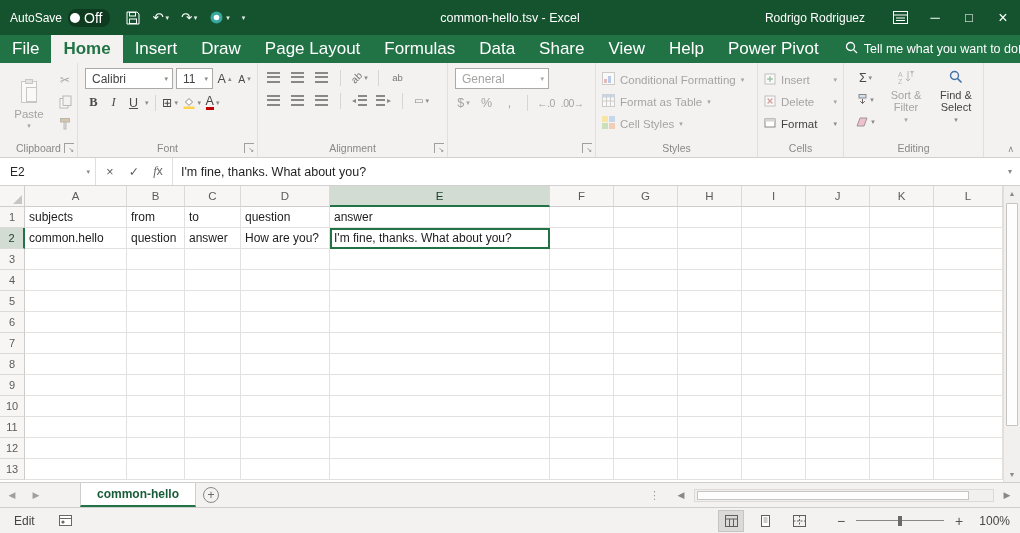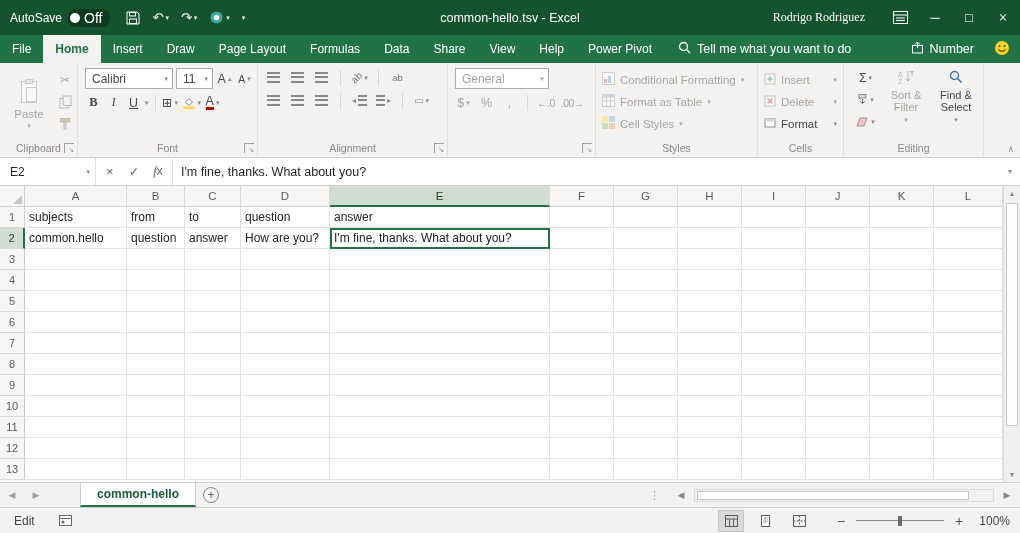--- a/index.html
+++ b/index.html
@@ -8,30 +8,30 @@
 
   
   .titlebar { flex:0 0 35px; background:#14532d; color:#fff; display:flex; align-items:center; position:relative; }
   .autosave { display:flex; align-items:center; gap:6px; margin-left:10px; font-size:12px; }
   .as-pill { display:flex; align-items:center; gap:4px; background:rgba(0,0,0,0.28); border-radius:8px; padding:1px 8px 1px 2px; font-size:14px; }
   .as-dot { width:10px; height:10px; border-radius:50%; background:#fff; }
   .qat { display:flex; align-items:center; gap:12px; margin-left:16px; }
   .qitem { display:flex; align-items:center; gap:2px; font-size:13px; }
   .qdd { font-size:7px; opacity:.9; }
   .tb-title { position:absolute; left:50%; transform:translateX(-50%); font-size:12.5px; white-space:nowrap; }
-  .tb-right { margin-left:auto; display:flex; align-items:center; height:100%;font-family:Liberation Serif, serif; }
+  .tb-right { margin-left:auto; display:flex; align-items:center; height:100%; }
   .tb-user { font-size:12px; margin-right:18px; }
   .ribbonopts { display:flex; align-items:center; padding:0 10px; height:100%; }
   .win { width:34px; height:100%; display:flex; align-items:center; justify-content:center; font-size:13px; }
   .win.close { font-size:16px; }
 
   
   .tabsrow { flex:0 0 28px; background:#217346; display:flex; align-items:stretch; color:#fff; }
   .rtabs { display:flex; }
-  .rtab { padding:0 12px; display:flex; align-items:center; font-size:12px; white-space:nowrap; }
+  .rtab { padding:0 12px; display:flex; align-items:center; font-size:17px; white-space:nowrap; }
   .rtab.active { background:#f3f2f1; color:#217346; font-weight:700; }
   .tellme { display:flex; align-items:center; gap:6px; margin-left:14px; font-size:12.5px; white-space:nowrap; }
   .tabsright { margin-left:auto; display:flex; align-items:center; gap:20px; padding-right:10px; }
   .share { display:flex; align-items:center; gap:5px; font-size:12.5px; }
 
   
   .ribbon { flex:0 0 95px; background:#f3f2f1; border-bottom:1px solid #d2d0ce; display:flex; position:relative; }
   .group { position:relative; display:flex; flex-direction:column; border-right:1px solid #e1dfdd; padding:3px 2px 0; }
   .g-content { flex:1; }
   .g-label { height:16px; line-height:14px; text-align:center; font-size:10.5px; color:#8a8886; }

